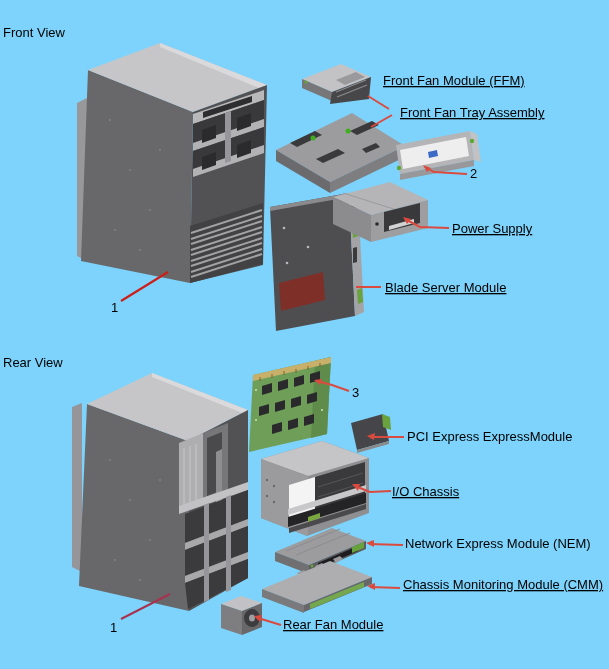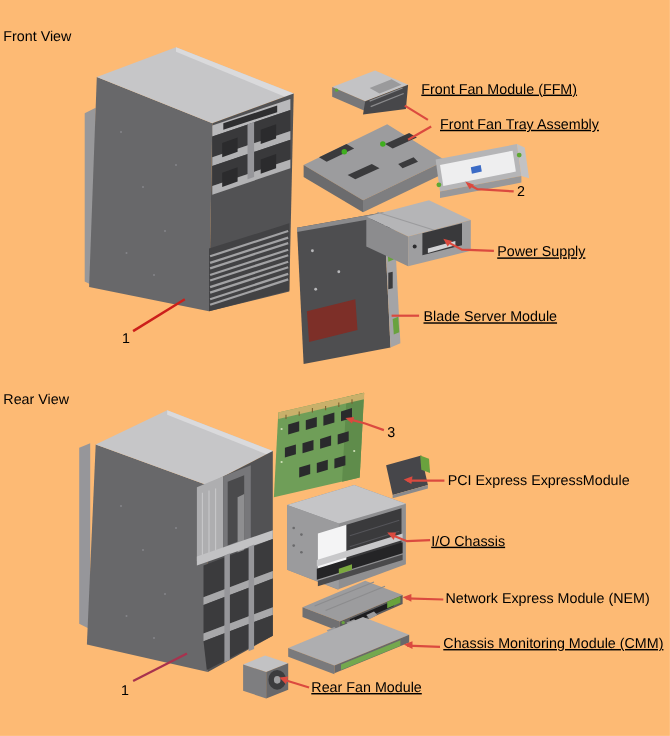--- a/index.html
+++ b/index.html
@@ -1,16 +1,16 @@
 <!DOCTYPE html>
 <html><head>
 <meta charset="utf-8">
 <style>
   html,body { margin:0; padding:0; background:#fff; }
-  .stage { position:relative; width:609px; height:669px; background:#fdba74; overflow:hidden;
+  .stage { position:relative; width:609px; height:669px; background:#7dd3fc; overflow:hidden;
            font-family:"Liberation Sans", sans-serif; }
   svg { display:block; }
   .lbl { font:13px "Liberation Sans", sans-serif; fill:#000000; }
   .hd  { font:13px "Liberation Sans", sans-serif; fill:#000000; }
   .u   { text-decoration: underline; }
 </style>
 </head>
 <body>
 
 <div class="stage">

